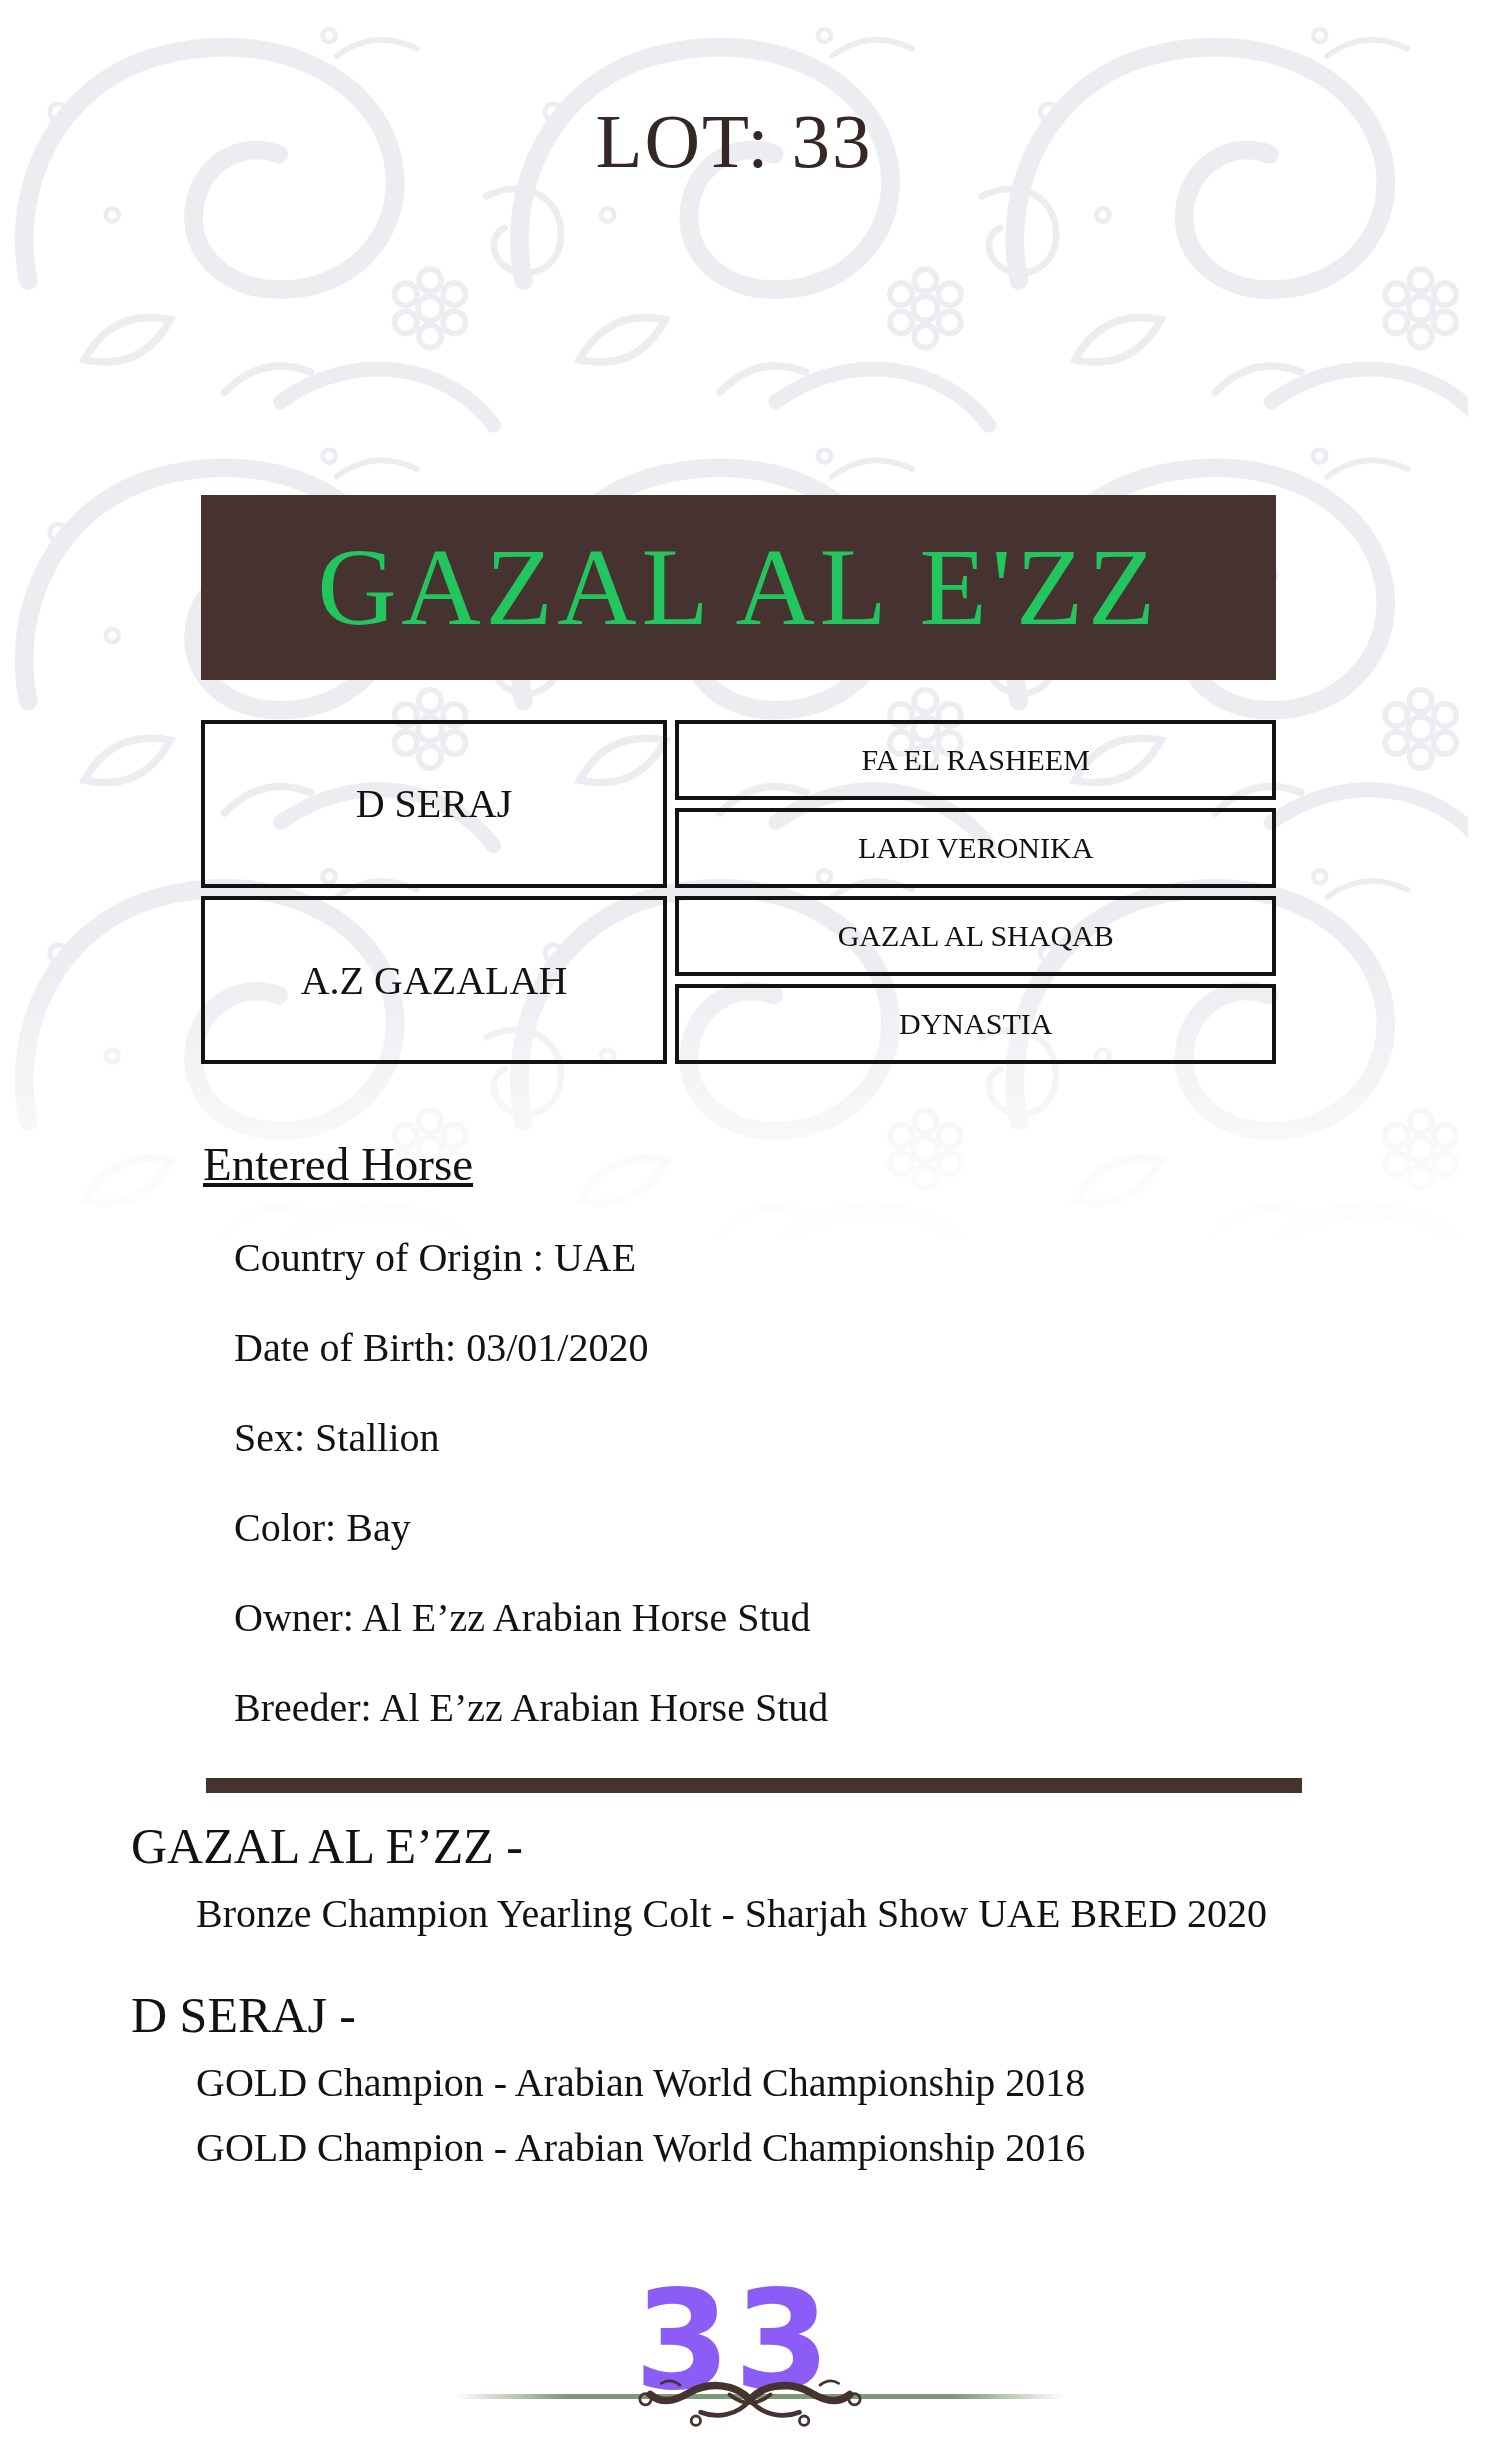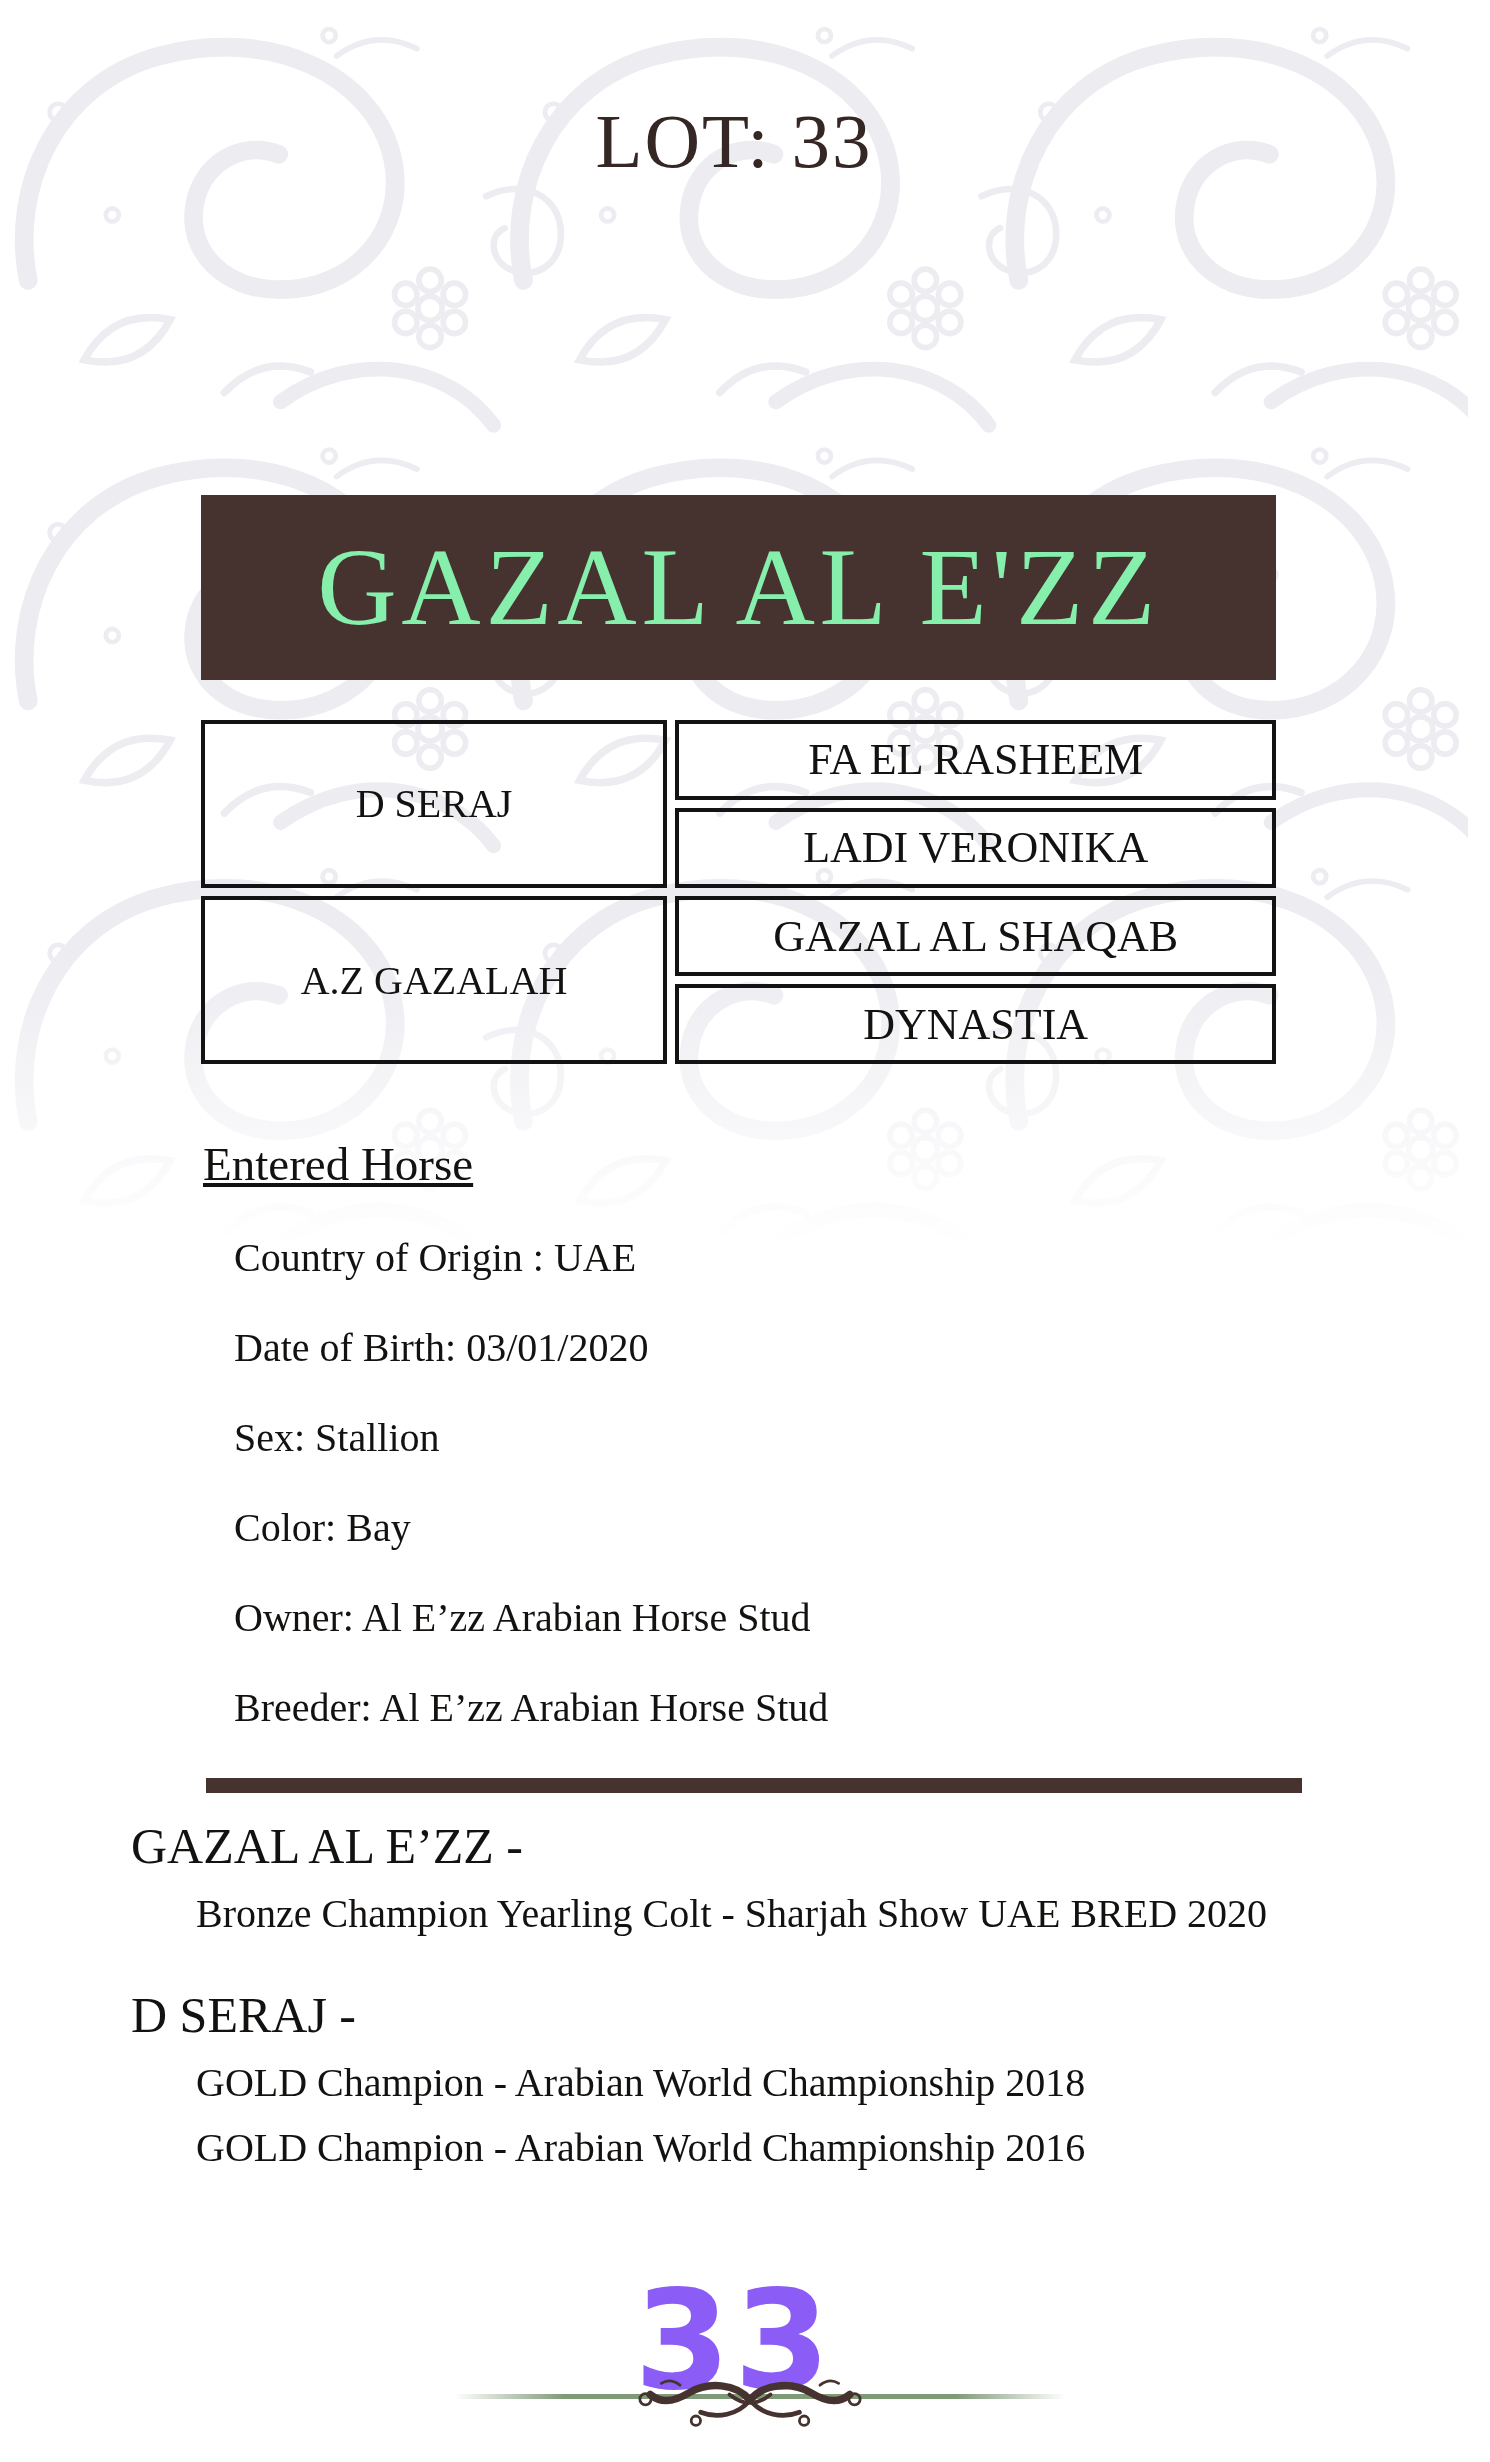--- a/index.html
+++ b/index.html
@@ -19,35 +19,35 @@
 
   .lot-heading{
     position:absolute;top:97px;left:0;width:100%;
     text-align:center;font-size:77px;color:#352723;letter-spacing:1.9px;
   }
 
   .banner{
     position:absolute;left:201px;top:495px;width:1075px;height:185px;
     background:#463330;display:flex;align-items:center;justify-content:center;
   }
-  .banner-text{color:#86efac;font-size:110px;letter-spacing:4.7px;white-space:nowrap;}
+  .banner-text{color:#22c55e;font-size:110px;letter-spacing:4.7px;white-space:nowrap;}
 
   .pedigree{
     position:absolute;left:201px;top:720px;width:1075px;height:344px;
     display:flex;gap:8.4px;
   }
   .ped-col{display:flex;flex-direction:column;gap:8.4px;}
   .ped-col.left{width:466px;}
   .ped-col.right{flex:1;}
   .ped-cell{
     flex:1;border:4.7px solid #131313;display:flex;align-items:center;justify-content:center;
     background:transparent;white-space:nowrap;
   }
   .ped-cell.parent{font-size:40px;}
-  .ped-cell.grandparent{font-size:44px;}
+  .ped-cell.grandparent{font-size:30px;}
 
   .details{position:absolute;left:203px;top:1137px;}
   .details-heading{font-size:47px;margin:0 0 43px 0;text-decoration:underline;}
   .detail-item{font-size:40px;margin:0 0 43px 0;padding-left:31px;white-space:nowrap;}
 
   .section-rule{
     position:absolute;left:206px;top:1778px;width:1096px;height:15px;background:#46332f;
   }
 
   .ach-block{position:absolute;left:131px;}

